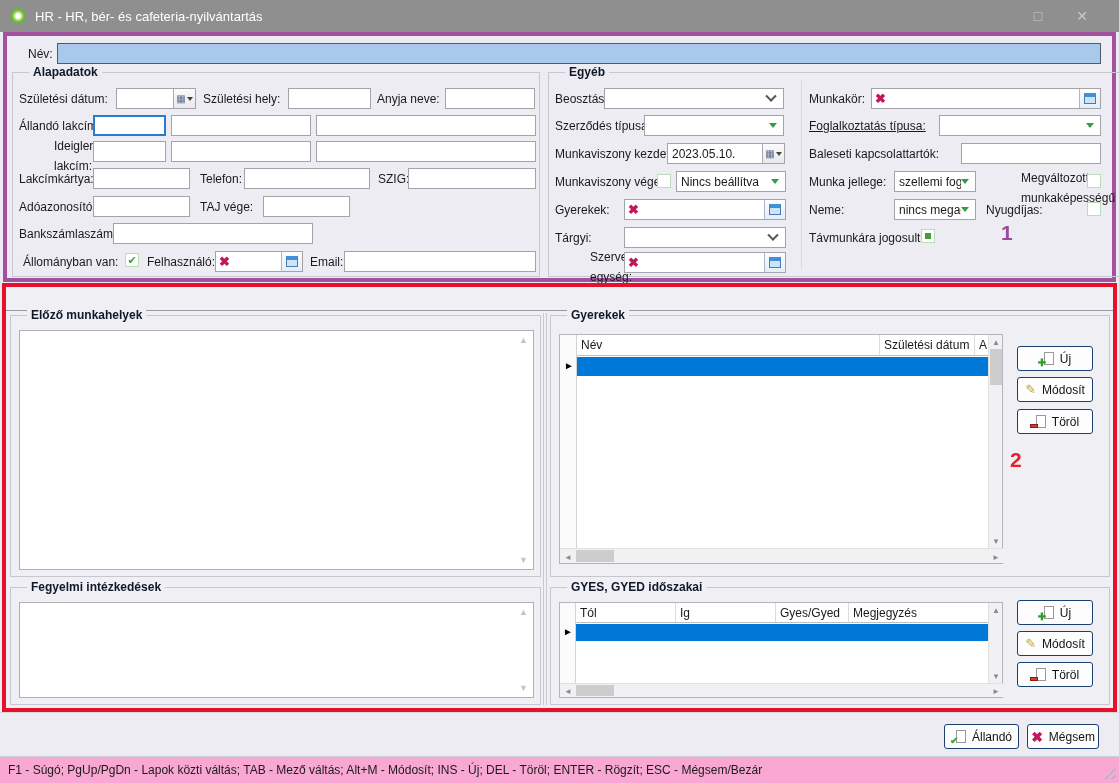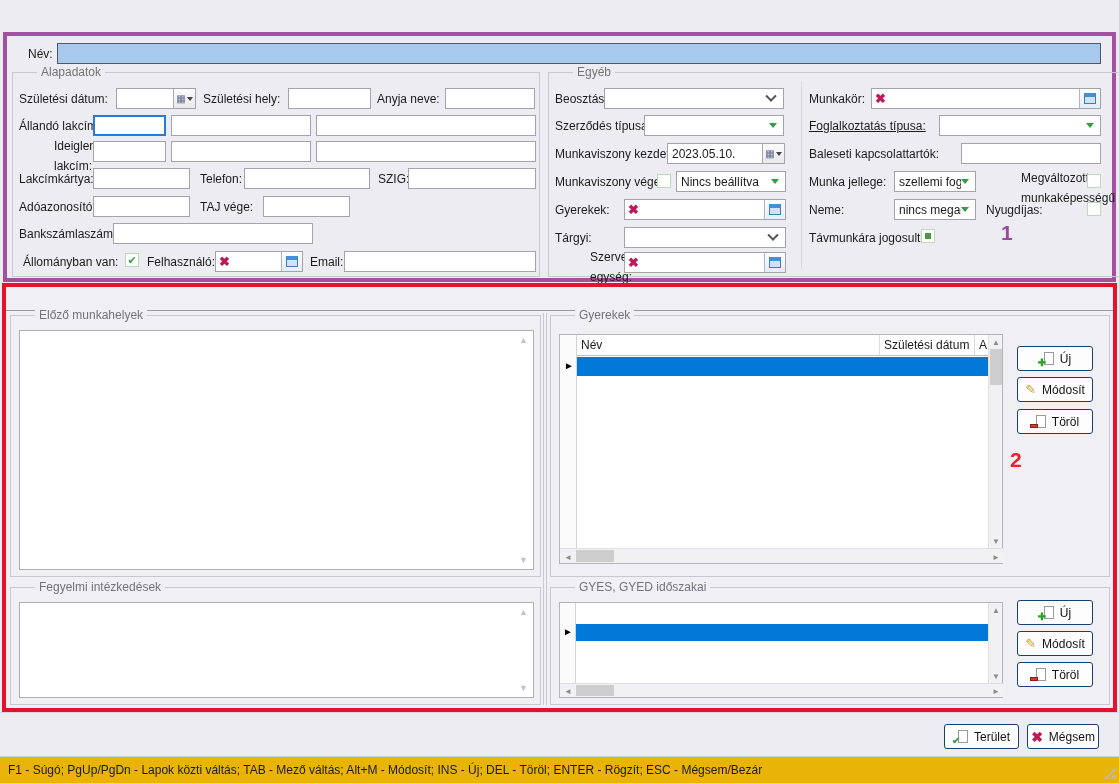--- a/index.html
+++ b/index.html
@@ -15,21 +15,21 @@
 
   
   .top-section { position:absolute; left:3px; top:32px; width:1113px; height:250px; border:4px solid #a1519d; background:#edecf2; }
   .lbl { position:absolute; white-space:nowrap; color:#1a1a1a; }
   .lbl2 { line-height:20px; white-space:normal;margin-left:35px; }
   .inp { position:absolute; height:21px; background:#ffffff; border:1px solid #a3a3aa; }
   .inp.focused { border:2px solid #2a7bd6; }
   .nev-inp { position:absolute; height:21px; background:#a9c9ec; border:1px solid #4d5a68; }
 
   .gb { position:absolute; border:1px solid #c7c7d2; }
-  .gb-t { position:absolute; top:-8px; left:24px; background:#edecf2; padding:0 4px; color:#737373; }
+  .gb-t { position:absolute; top:-8px; left:16px; background:#edecf2; padding:0 4px; color:#0f172a;font-weight:bold; }
   .gb-t-light { background:#f0eff4; }
 
   
   .combo, .dd, .lookup, .datef { position:absolute; height:21px; background:#fff; border:1px solid #a3a3aa; display:flex; align-items:center; }
   .combo .sp, .dd .sp, .lookup .sp, .datef .sp { flex:1; padding-left:4px; overflow:hidden; white-space:nowrap; }
   .chv { width:8px; height:8px; border-right:2px solid #555; border-bottom:2px solid #555; transform:rotate(45deg) translate(-2px,-2px); margin-right:8px; }
   .garr { width:0; height:0; border-left:4px solid transparent; border-right:4px solid transparent; border-top:5px solid #2f9e44; margin-right:6px; }
   .redx { color:#c2185b; font-weight:bold; font-size:13px; padding-left:3px; }
   .lookup-btn { width:21px; align-self:stretch; border-left:1px solid #aab6c8; background:linear-gradient(#fdfdfd,#e4edf8); display:flex; align-items:center; justify-content:center; }
   .lookup-ico { width:12px; height:11px; background:#cde4f7; border:1px solid #4a7ab5; border-top:4px solid #4190d8; }
@@ -75,29 +75,37 @@
   .bico .doc { position:absolute; right:0; top:0; width:10px; height:13px; background:#fff; border:1px solid #9a9a9a; }
   .bico .sym { position:absolute; left:-1px; bottom:-2px; font-size:10px; font-weight:bold; }
   .sym-plus { color:#2ba12b; }
   .sym-check { color:#37a345; }
   .bico .minus { position:absolute; left:-1px; bottom:1px; width:8px; height:4px; background:#d23b2e; border:1px solid #8a1f18; }
   .pencil { color:#c8a428; font-size:13px; }
   .bigx { color:#c2185b; font-weight:bold; font-size:14px; }
 
   
   .footerbar { position:absolute; left:0; top:712px; width:1119px; height:44px; background:#edecf2; border-top:1px solid #d8d7de; }
-  .statusbar { position:absolute; left:0; top:756px; width:1119px; height:27px; background:#eab308; border-top:1px solid #cfcfd6; display:flex; align-items:center; padding:0 8px; }
+  .statusbar { position:absolute; left:0; top:756px; width:1119px; height:27px; background:#f9a8d4; border-top:1px solid #cfcfd6; display:flex; align-items:center; padding:0 8px; }
   .grip { position:absolute; right:3px; bottom:4px; width:12px; height:12px; background:
     repeating-linear-gradient(135deg, transparent 0 3px, #b9b9b9 3px 5px); clip-path:polygon(100% 0, 100% 100%, 0 100%); }
 </style>
 </head>
 <body>
 
 <div class="window">
 
+  <div class="titlebar">
+    <span class="app-icon"></span>
+    <span class="title-text">HR - HR, bér- és cafeteria-nyilvántartás</span>
+    <span class="win-controls">
+      <span class="win-btn">□</span>
+      <span class="win-btn">✕</span>
+    </span>
+  </div>
 
   <div class="top-section">
     <span class="lbl" style="left:21px; top:11px;">Név:</span>
     <div class="nev-inp" style="left:50px; top:7px; width:1044px;"></div>
 
     <div class="gb" style="left:5px; top:36px; width:528px; height:205px;">
       <span class="gb-t">Alapadatok</span>
 
       <span class="lbl" style="left:6px; top:19px;">Születési dátum:</span>
       <div class="datef" style="left:103px; top:15px; width:80px;">
@@ -301,20 +309,26 @@
       </div>
 
       <span class="ann ann-2" style="left:459px; top:132px;">2</span>
     </div>
 
     <div class="gb" style="left:544px; top:300px; width:560px; height:118px;">
       <span class="gb-t gb-t-light">GYES, GYED időszakai</span>
 
       <div class="grid" style="left:8px; top:14px; width:444px; height:96px;">
         <div class="grid-marker-col" style="height:81px; width:16px;"></div>
+        <div class="grid-header" style="left:16px; top:0; width:413px; height:20px;">
+          <span class="gh-cell" style="width:100px;">Tól</span>
+          <span class="gh-cell" style="width:100px;">Ig</span>
+          <span class="gh-cell" style="width:73px;">Gyes/Gyed</span>
+          <span class="gh-cell" style="width:140px; border-right:none;">Megjegyzés</span>
+        </div>
         <div class="grid-sel" style="left:16px; top:21px; width:413px; height:17px;"></div>
         <span class="grid-marker" style="left:3px; top:23px;">►</span>
         <div class="vscroll" style="right:0; top:0; width:14px; height:81px;">
           <span class="scr-arr" style="left:3px; top:3px;">▲</span>
           <span class="scr-arr" style="left:3px; bottom:3px;">▼</span>
         </div>
         <div class="hscroll" style="left:0; bottom:0; width:444px; height:14px;">
           <span class="scr-arr" style="left:4px; top:3px;">◄</span>
           <span class="scr-arr" style="right:4px; top:3px;">►</span>
           <span class="scr-thumb" style="left:16px; top:1px; width:38px; height:11px;"></span>
@@ -341,21 +355,21 @@
       </div>
     </div>
   </div>
 
   <div class="footerbar">
     <div class="winbtn" style="left:944px; top:11px; width:75px; height:25px;">
       <span class="bico">
           <span class="doc"></span>
           <span class="sym sym-check">✔</span>
         </span>
-      <span>Terület</span>
+      <span>Állandó</span>
     </div>
     <div class="winbtn" style="left:1027px; top:11px; width:72px; height:25px;">
       <span class="bigx">✖</span>
       <span>Mégsem</span>
     </div>
   </div>
 
   <div class="statusbar">
     <span>F1 - Súgó; PgUp/PgDn - Lapok közti váltás; TAB - Mező váltás; Alt+M - Módosít; INS - Új; DEL - Töröl; ENTER - Rögzít; ESC - Mégsem/Bezár</span>
     <span class="grip"></span>

